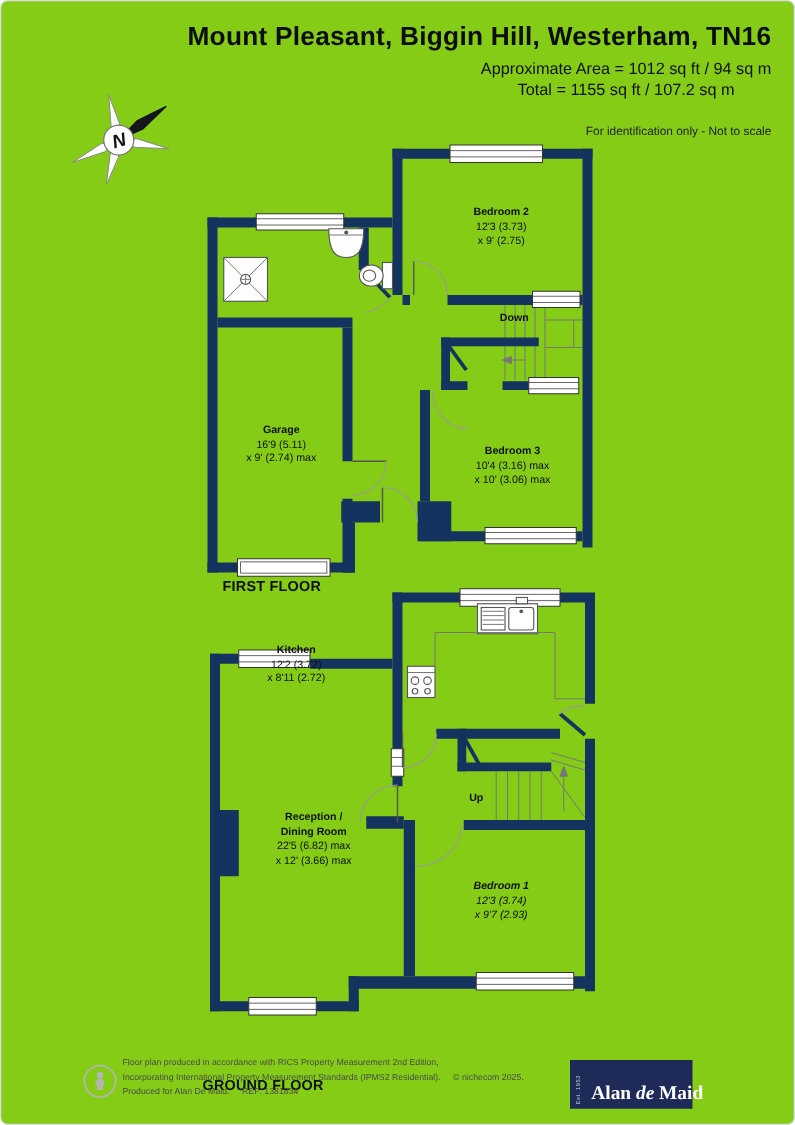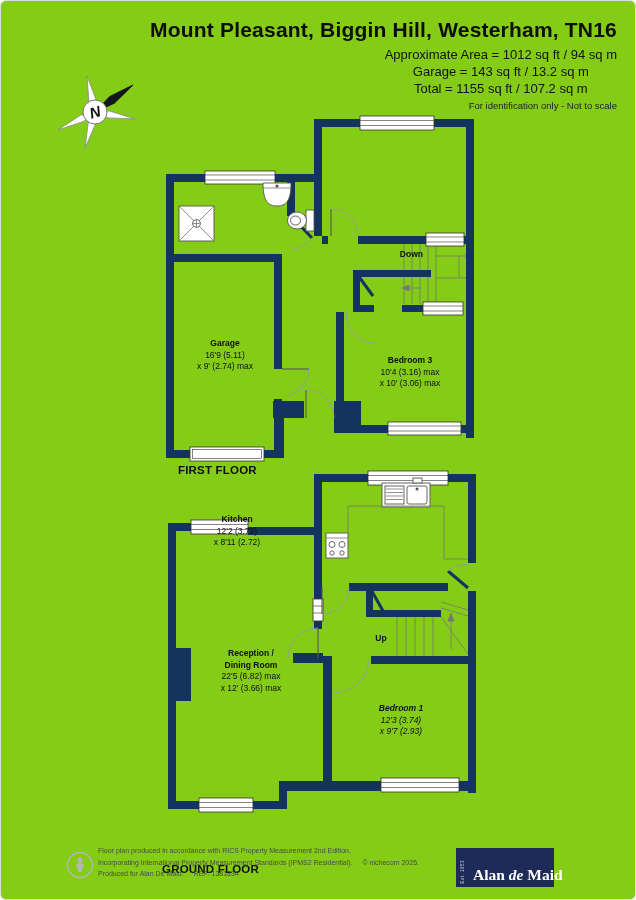--- a/index.html
+++ b/index.html
@@ -47,21 +47,20 @@
   svg .thin{stroke:#777;stroke-width:0.8;fill:none;}
 </style>
 </head>
 <body>
 
 <div class="page">
 
   <div class="title">Mount Pleasant, Biggin Hill, Westerham, TN16</div>
   <div class="area-block">
     <div>Approximate Area = 1012 sq ft / 94 sq m</div>
-    <div>Garage = 143 sq ft / 13.2 sq m</div>
     <div>Total = 1155 sq ft / 107.2 sq m</div>
   </div>
   <div class="note">For identification only - Not to scale</div>
 
   <svg class="plan" style="left:50px;top:70px;" width="90" height="85" viewBox="0 0 90 85">
     <g>
       <polygon points="36,5 37.8,29.2 44,41 44.6,27.6" fill="#fff" stroke="#888" stroke-width="0.8"></polygon>
       <polygon points="7,59 29.5,44.2 44,41 32.5,50.5" fill="#fff" stroke="#888" stroke-width="0.8"></polygon>
       <polygon points="34,77 37.1,52.7 44,41 43.9,54.5" fill="#fff" stroke="#888" stroke-width="0.8"></polygon>
       <polygon points="84,48 57.4,46.9 44,41 58.6,40" fill="#fff" stroke="#888" stroke-width="0.8"></polygon>
@@ -262,20 +261,25 @@
       <circle class="fix" cx="171" cy="75.5" r="3"></circle>
         <circle class="fix" cx="181" cy="75.5" r="3"></circle>
       <circle class="fix" cx="171" cy="84" r="2.2"></circle>
         <circle class="fix" cx="181" cy="84" r="2.2"></circle>
     </g>
     <g class="thin">
       <path d="M187,37 H283 M187,37 V64 M283,37 V90 M283,90 H307"></path>
     </g>
   </svg>
 
+  <div class="room-label" style="left:330px;top:163px;width:140px;">
+    <span class="rname">Bedroom 2</span>
+    <span>12'3 (3.73)</span>
+    <span>x 9' (2.75)</span>
+  </div>
   <div class="stair-label" style="left:358px;top:248px;width:64px;text-align:right;">Down</div>
   <div class="room-label" style="left:154px;top:337px;width:140px;">
     <span class="rname">Garage</span>
     <span>16'9 (5.11)</span>
     <span>x 9' (2.74) max</span>
   </div>
   <div class="room-label" style="left:339px;top:354px;width:140px;">
     <span class="rname">Bedroom 3</span>
     <span>10'4 (3.16) max</span>
     <span>x 10' (3.06) max</span>

